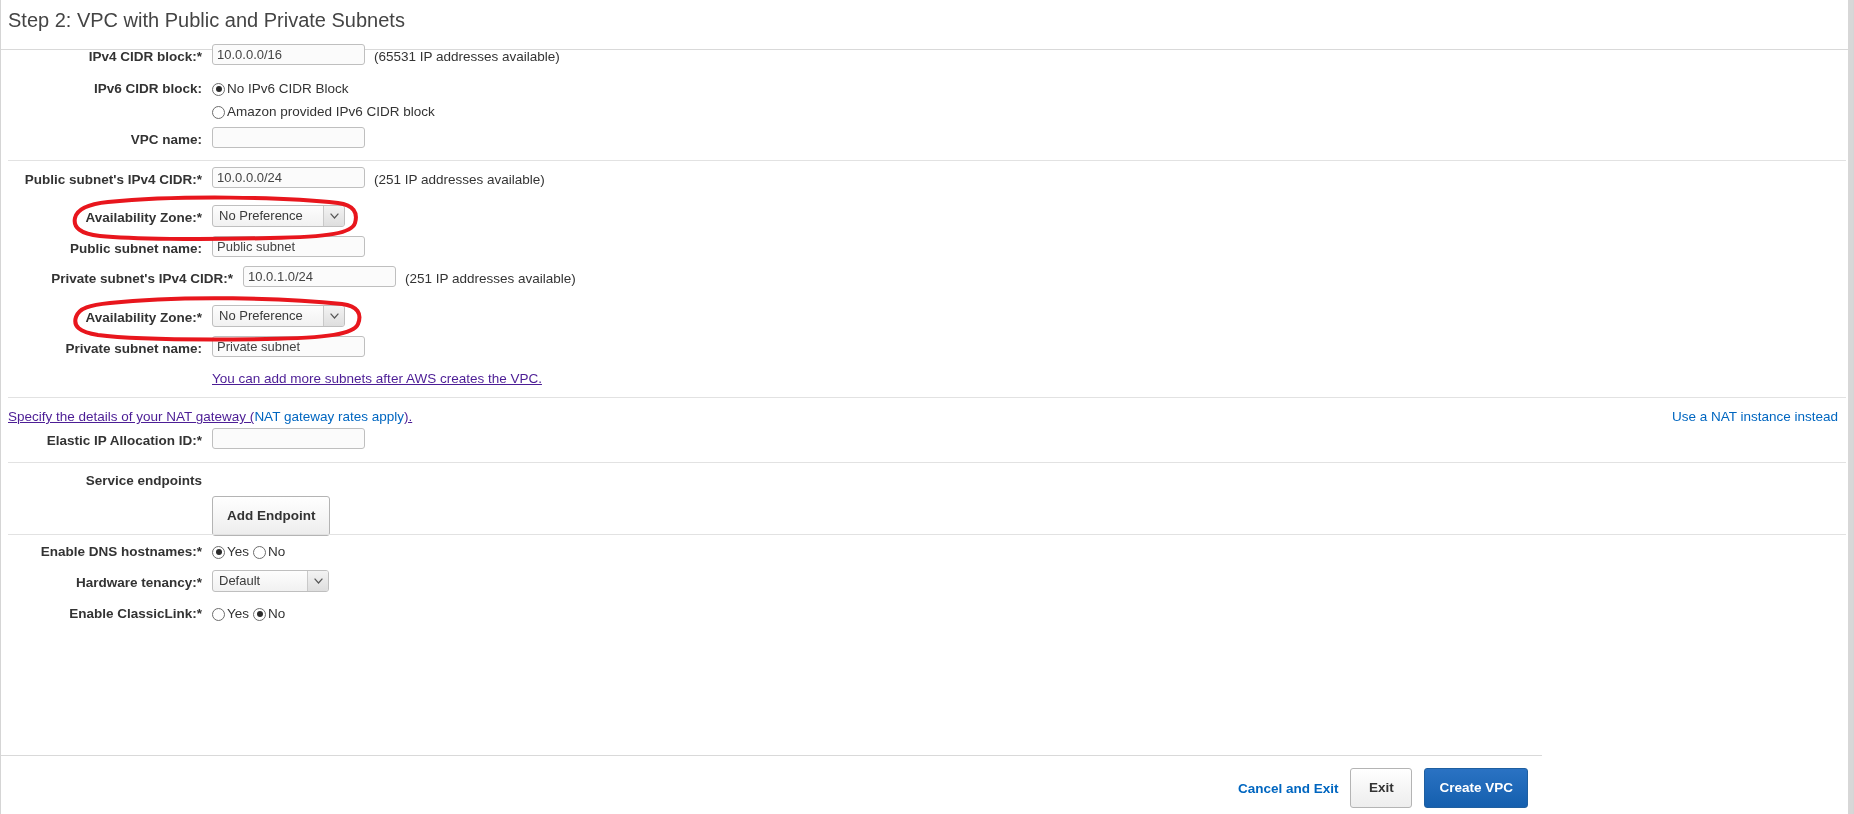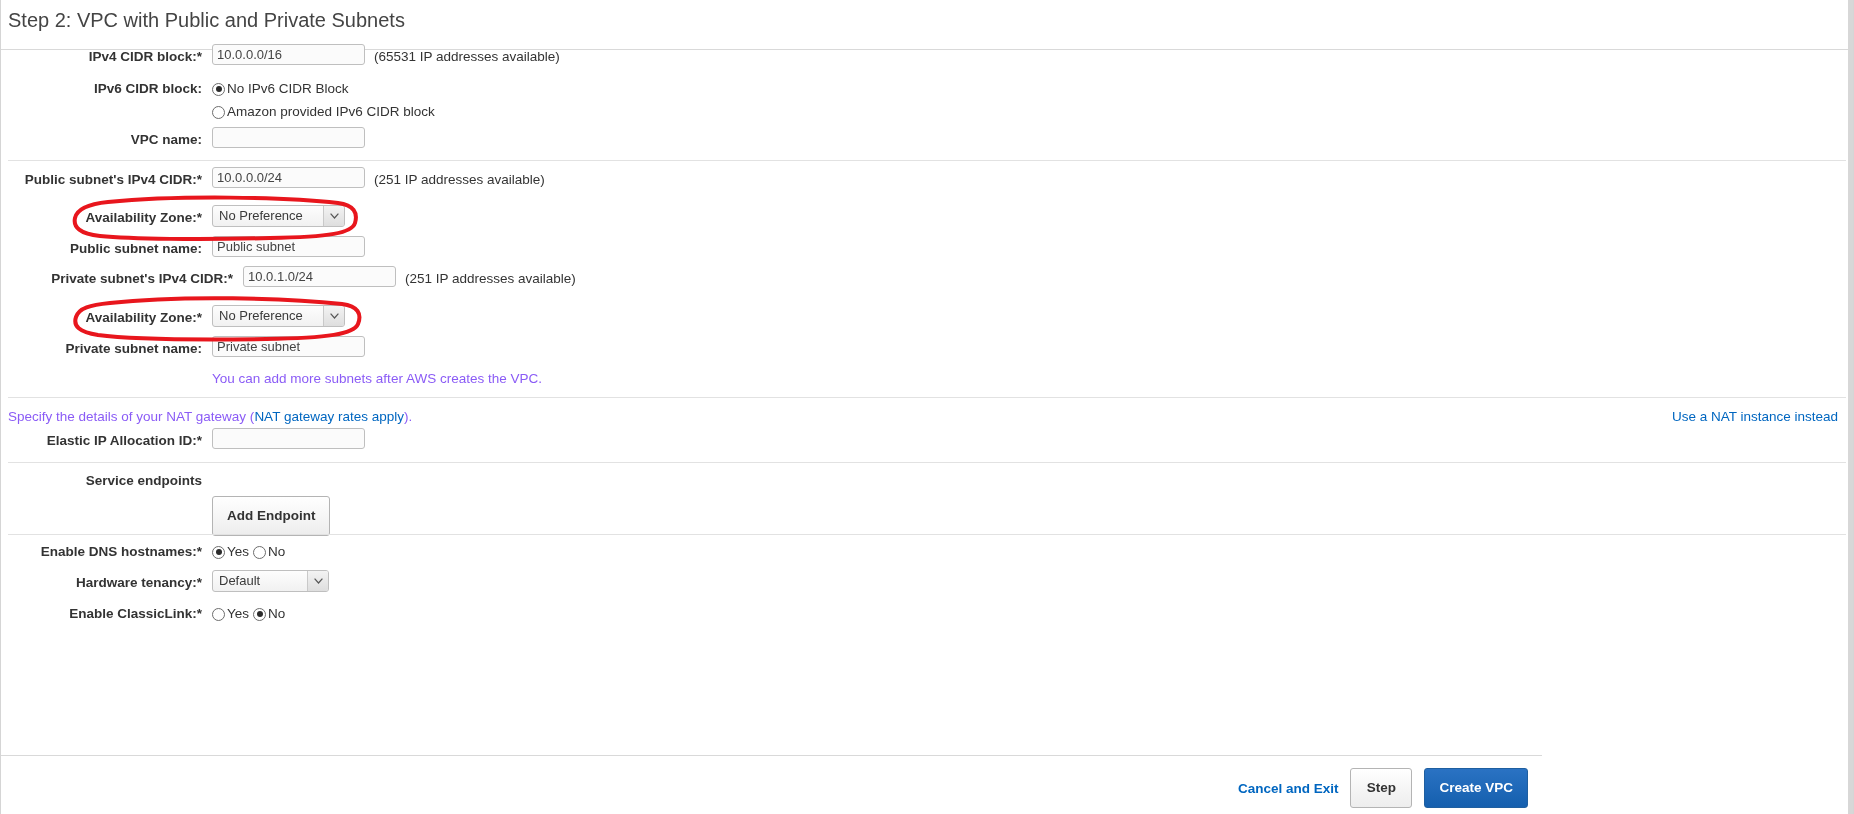--- a/index.html
+++ b/index.html
@@ -216,22 +216,23 @@
   a.link {
     color: #0066c0;
     text-decoration: none;
     font-size: 13.5px;
     cursor: pointer;
     text-align: right;
   }
 
   .plaintext {
     font-size: 13.5px;
-    color: #8b5cf6;
-    white-space: nowrap;
+    color: #4c1d95;
+    white-space: nowrap;
+    text-decoration: underline;
   }
 
   
   .annot {
     position: absolute;
     pointer-events: none;
   }
   .annot svg { display: block; overflow: visible; }
 
   
@@ -457,20 +458,20 @@
     <svg width="294" height="44" viewBox="0 0 294 44">
       <path d="M 40 6 C 112 -2, 218 1, 272 7 C 288 9, 292 17, 288 27
                C 284 37, 258 41, 196 42 C 126 43, 58 42, 28 38
                C 9 35, 3 29, 6 20 C 9 11, 20 8, 40 6 Z" fill="none" stroke="#e8161d" stroke-width="4" stroke-linecap="round"></path>
     </svg>
   </div>
 
   <div class="footer-bar">
     <div class="footer-actions">
       <a class="link" style="font-weight:bold;">Cancel and Exit</a>
-      <button class="btn" style="min-width:62px;">Step</button>
+      <button class="btn" style="min-width:62px;">Exit</button>
       <button class="btn btn-primary" style="min-width:96px;">Create VPC</button>
     </div>
   </div>
 
   <div class="scroll-hint"></div>
   <div class="page-frame"></div>
 </div>
 
 </body></html>

